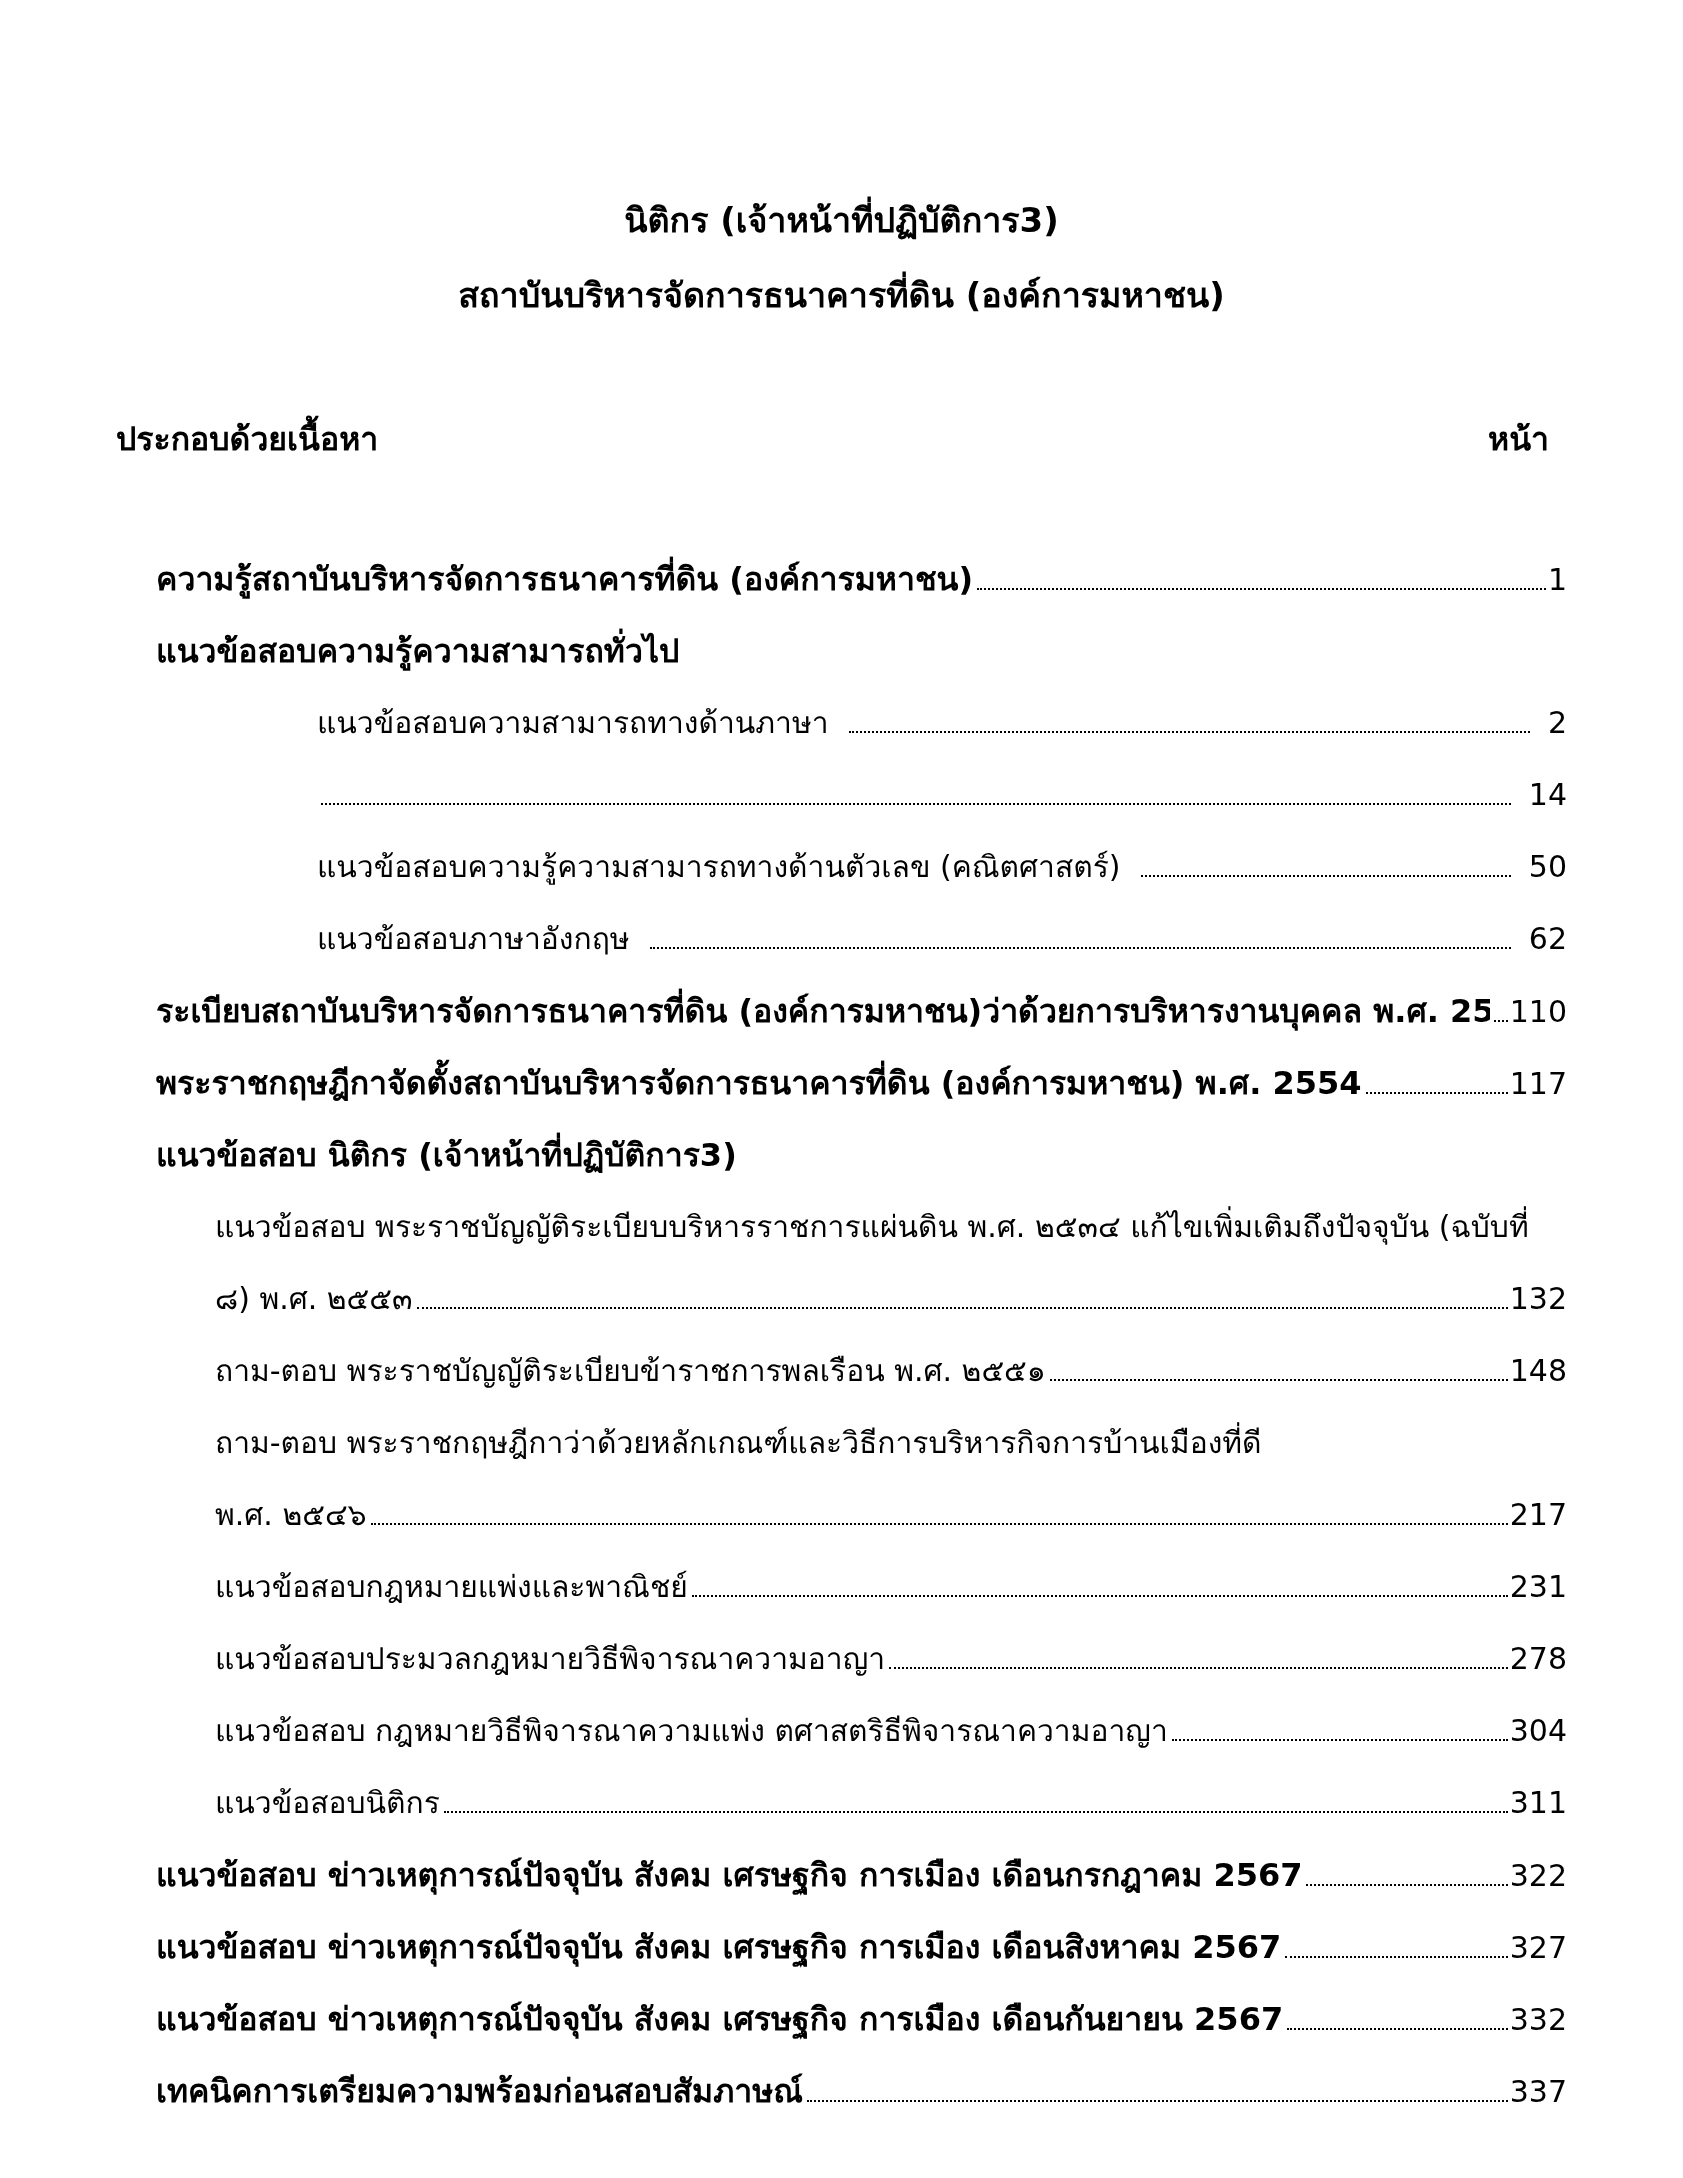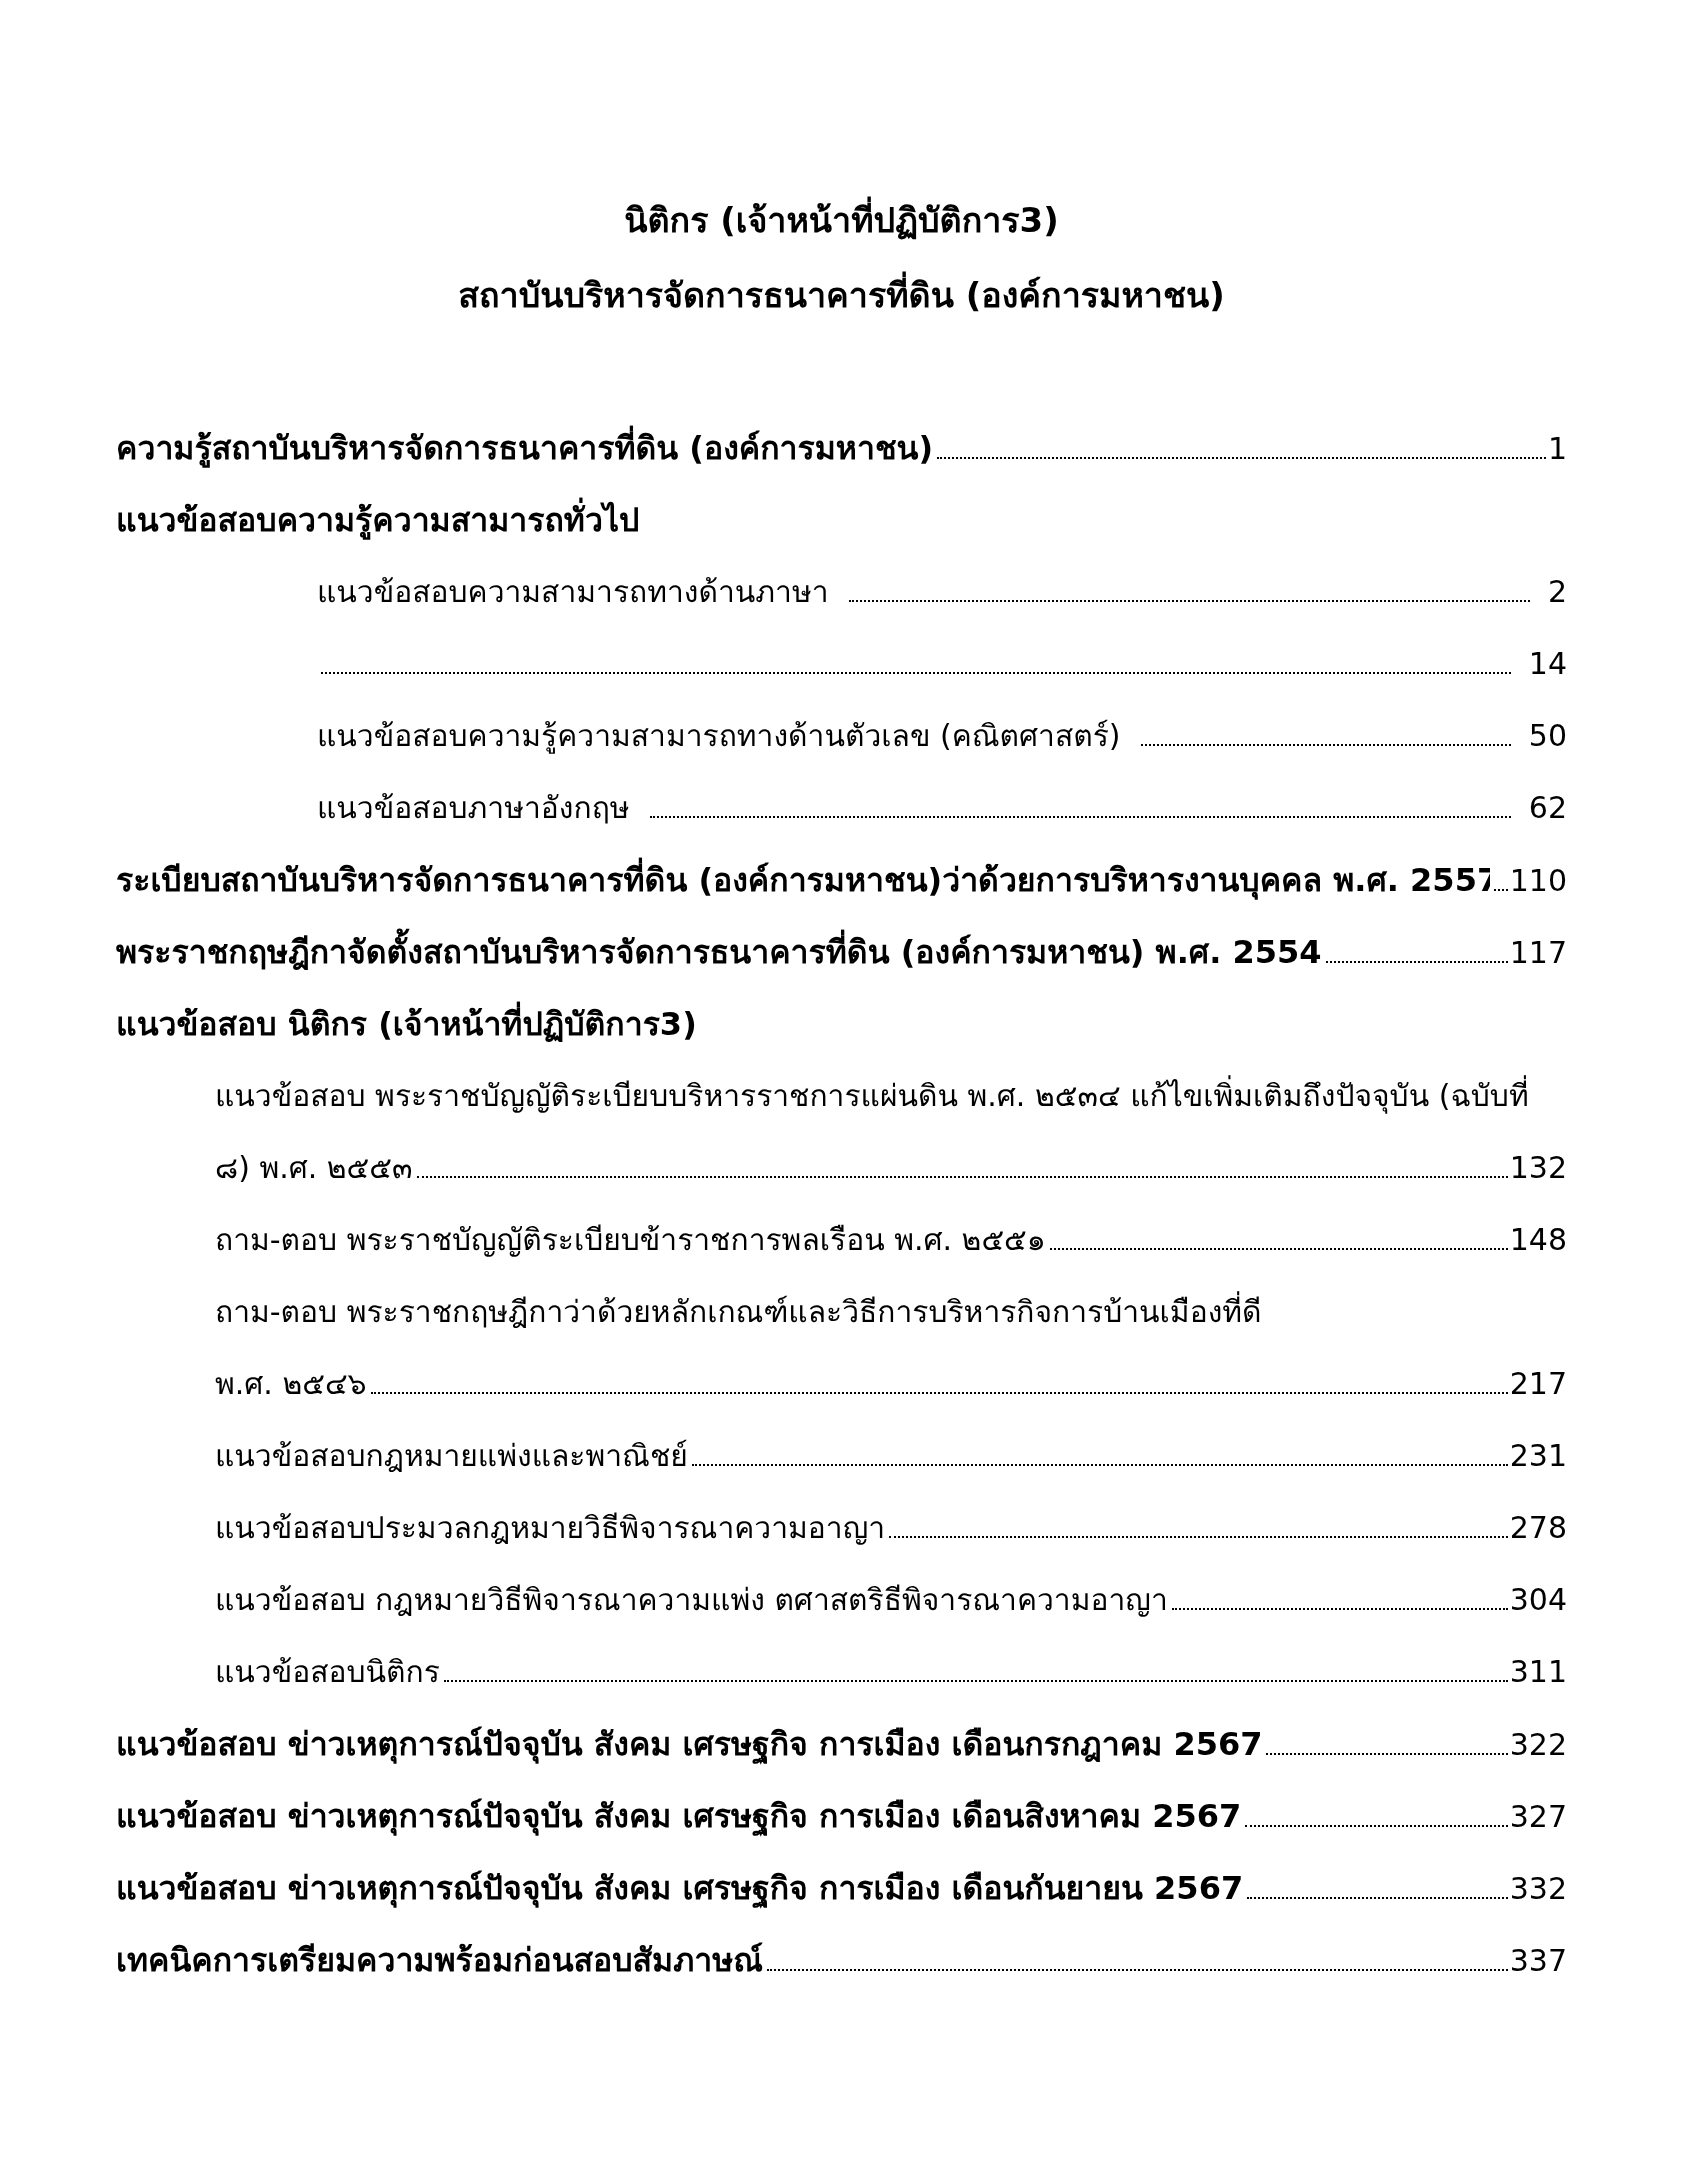--- a/index.html
+++ b/index.html
@@ -45,20 +45,21 @@
     align-items: baseline;
     height: 72px;
     line-height: 72px;
     font-size: 30px;
     font-weight: 400;
     overflow: hidden;
   }
   .toc-row.bold {
     font-weight: bold;
     font-size: 32px;
+    margin-left: 40px;
   }
   .toc-row.indent-1 { padding-left: 99px; }
   .toc-row.indent-2 { padding-left: 201px; gap: 16px; }
   .entry-text {
     white-space: nowrap;
     flex-shrink: 1;
     min-width: 0;
     overflow: hidden;
   }
   .leader {
@@ -77,20 +78,24 @@
 </head>
 <body>
 
 <div class="sheet">
 
   <div class="titles">
     <div>นิติกร (เจ้าหน้าที่ปฏิบัติการ3)</div>
     <div>สถาบันบริหารจัดการธนาคารที่ดิน (องค์การมหาชน)</div>
   </div>
 
+  <div class="cols-header">
+    <span>ประกอบด้วยเนื้อหา</span>
+    <span class="page-label">หน้า</span>
+  </div>
 
   <div class="toc">
       <div class="toc-row bold">
     <span class="entry-text">ความรู้สถาบันบริหารจัดการธนาคารที่ดิน (องค์การมหาชน)</span>
     <span class="leader"></span>
     <span class="page-num">1</span>
   </div>
       <div class="toc-row bold">
     <span class="entry-text">แนวข้อสอบความรู้ความสามารถทั่วไป</span>
 

